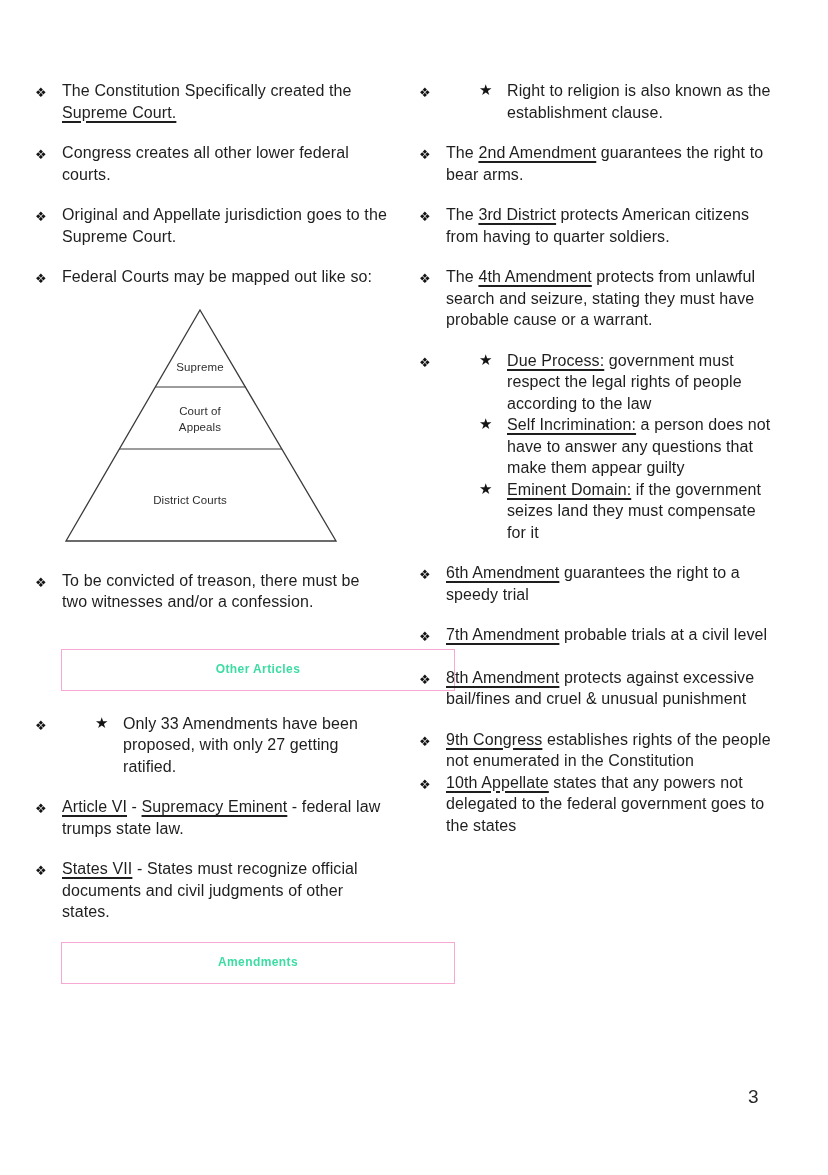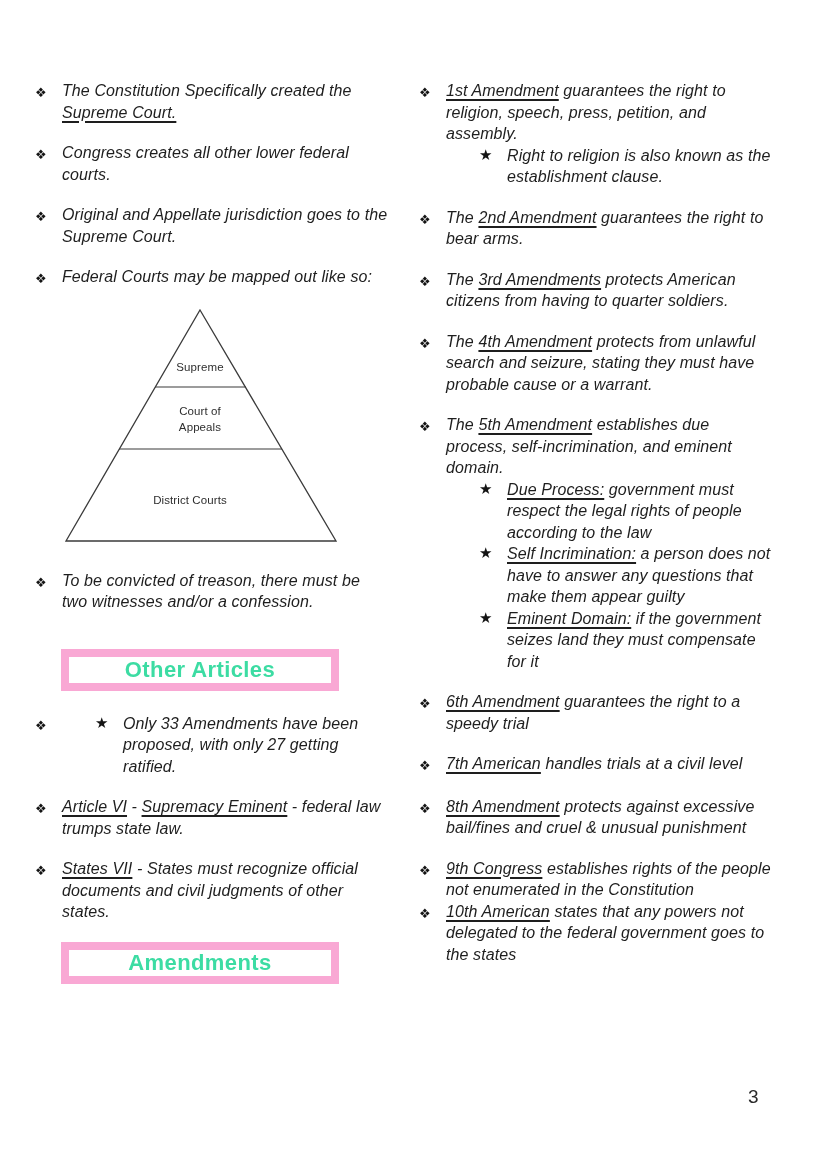--- a/index.html
+++ b/index.html
@@ -17,42 +17,42 @@
   .col-left{left:35px;width:354px;}
   .col-right{left:419px;width:352px;}
 
   .item{display:flex;margin-bottom:19px;}
   .item.tight{margin-bottom:0;}
   .marker{
     flex:none;width:27px;
     font-family:"DejaVu Sans",sans-serif;
     font-size:13px;padding-top:2px;color:#141414;
   }
-  .text{flex:1;min-width:0;font-style:italic;}
+  .text{flex:1;min-width:0;}
 
   .sub-item{display:flex;margin-left:33px;}
   .star{
     flex:none;width:28px;
     font-family:"DejaVu Sans",sans-serif;
     font-size:15px;color:#141414;
   }
 
   .useg{
     text-decoration:underline;
     text-decoration-thickness:1.5px;
     text-underline-offset:3px;
   }
 
   .header-box{
     box-sizing:border-box;
-    width:278px;height:42px;
+    width:394px;height:42px;
     margin:36px 0 22px 26px;
-    border:8px solid #f9a8d4;
+    border:1px solid #f9a8d4;
     display:flex;align-items:center;justify-content:center;
-    font-weight:700;font-size:22px;letter-spacing:0.4px;
+    font-weight:700;font-size:12px;letter-spacing:0.4px;
     color:#3cdca3;
   }
   .header-box.tight{margin-top:4px;margin-bottom:0;}
 
   .block-pyramid{margin:4px 0 28px 30px;width:272px;height:233px;text-decoration:underline;}
   .block-pyramid svg{display:block;}
   .pyr-label{
     font-family:"Liberation Sans","DejaVu Sans",sans-serif;
     font-size:11.5px;fill:#2e2e2e;
   }
@@ -132,49 +132,47 @@
         </div>
       </div>
       <div class="header-box tight">
         <span class="header-label">Amendments</span>
       </div>
     </div>
   <div class="col col-right" id="col-1">
       <div class="item">
         <span class="marker">❖</span>
         <div class="text">
-          <div class="para"><span class="useg">1st Amendment</span><span class="seg"> guarantees the right to religion, speech, press, petition, and assembly.</span></div>
           <div class="sub-item">
             <span class="star">★</span>
             <div class="text"><span class="seg">Right to religion is also known as the establishment clause.</span></div>
           </div>
         </div>
       </div>
       <div class="item">
         <span class="marker">❖</span>
         <div class="text">
           <div class="para"><span class="seg">The </span><span class="useg">2nd Amendment</span><span class="seg"> guarantees the right to bear arms.</span></div>
         </div>
       </div>
       <div class="item">
         <span class="marker">❖</span>
         <div class="text">
-          <div class="para"><span class="seg">The </span><span class="useg">3rd Amendments</span><span class="seg"> protects American citizens from having to quarter soldiers.</span></div>
+          <div class="para"><span class="seg">The </span><span class="useg">3rd District</span><span class="seg"> protects American citizens from having to quarter soldiers.</span></div>
         </div>
       </div>
       <div class="item">
         <span class="marker">❖</span>
         <div class="text">
           <div class="para"><span class="seg">The </span><span class="useg">4th Amendment</span><span class="seg"> protects from unlawful search and seizure, stating they must have probable cause or a warrant.</span></div>
         </div>
       </div>
       <div class="item">
         <span class="marker">❖</span>
         <div class="text">
-          <div class="para"><span class="seg">The </span><span class="useg">5th Amendment</span><span class="seg"> establishes due process, self-incrimination, and eminent domain.</span></div>
           <div class="sub-item">
             <span class="star">★</span>
             <div class="text"><span class="useg">Due Process:</span><span class="seg"> government must respect the legal rights of people according to the law</span></div>
           </div>
           <div class="sub-item">
             <span class="star">★</span>
             <div class="text"><span class="useg">Self Incrimination:</span><span class="seg"> a person does not have to answer any questions that make them appear guilty</span></div>
           </div>
           <div class="sub-item">
             <span class="star">★</span>
@@ -184,36 +182,36 @@
       </div>
       <div class="item">
         <span class="marker">❖</span>
         <div class="text">
           <div class="para"><span class="useg">6th Amendment</span><span class="seg"> guarantees the right to a speedy trial</span></div>
         </div>
       </div>
       <div class="item">
         <span class="marker">❖</span>
         <div class="text">
-          <div class="para"><span class="useg">7th American</span><span class="seg"> handles trials at a civil level</span></div>
+          <div class="para"><span class="useg">7th Amendment</span><span class="seg"> probable trials at a civil level</span></div>
         </div>
       </div>
       <div class="item">
         <span class="marker">❖</span>
         <div class="text">
           <div class="para"><span class="useg">8th Amendment</span><span class="seg"> protects against excessive bail/fines and cruel &amp; unusual punishment</span></div>
         </div>
       </div>
       <div class="item tight">
         <span class="marker">❖</span>
         <div class="text">
           <div class="para"><span class="useg">9th Congress</span><span class="seg"> establishes rights of the people not enumerated in the Constitution</span></div>
         </div>
       </div>
       <div class="item">
         <span class="marker">❖</span>
         <div class="text">
-          <div class="para"><span class="useg">10th American</span><span class="seg"> states that any powers not delegated to the federal government goes to the states</span></div>
+          <div class="para"><span class="useg">10th Appellate</span><span class="seg"> states that any powers not delegated to the federal government goes to the states</span></div>
         </div>
       </div>
     </div>
   <div class="page-number">3</div>
 </div>
 
 </body></html>

